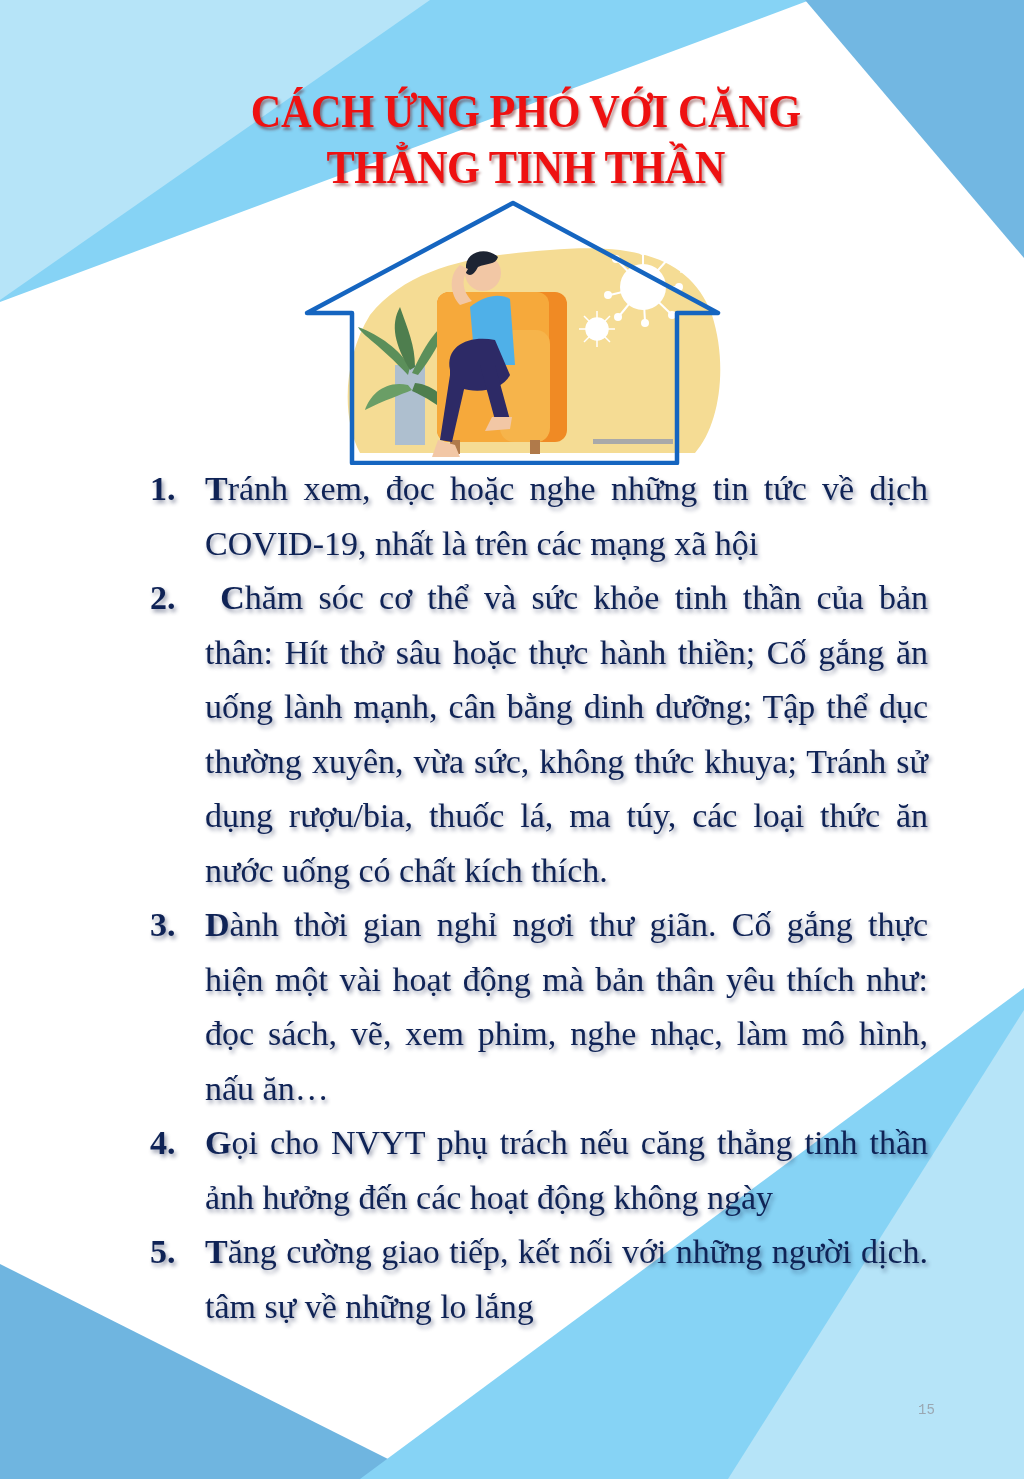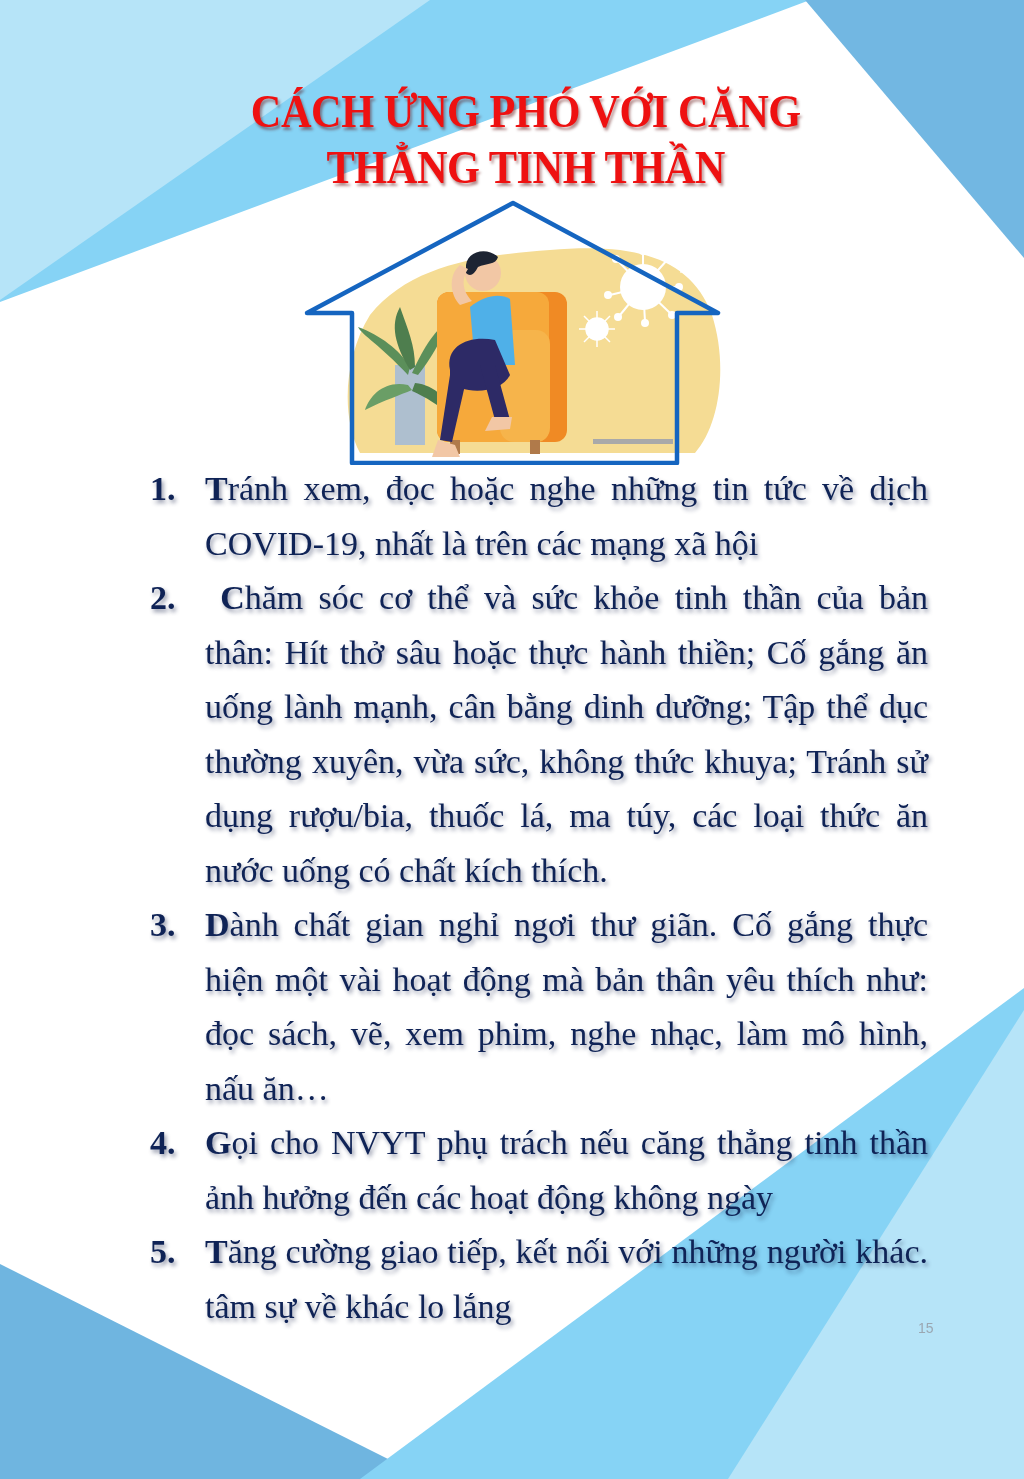--- a/index.html
+++ b/index.html
@@ -21,22 +21,22 @@
     position: absolute; left: 150px; top: 462px; width: 778px; z-index: 2;
     margin: 0; padding: 0; list-style: none;
     color: #0f2356; font-size: 34px; line-height: 54.5px;
     text-shadow: 2px 3px 4px rgba(20,30,70,0.45);
   }
   .list li { display: flex; }
   .num { width: 55px; flex: 0 0 55px; font-weight: bold; }
   .txt { flex: 1; text-align: justify; }
   .txt b { font-weight: bold; }
   .page-num {
-    position: absolute; left: 918px; top: 1320px; z-index: 2;
-    font-family: Liberation Sans, sans-serif;
+    position: absolute; left: 918px; top: 1402px; z-index: 2;
+    font-family: Liberation Mono, monospace;
     font-size: 14px; color: #9aa7b2;
   }
 </style>
 </head>
 <body>
 
 <svg class="bg" viewBox="0 0 1024 1479" xmlns="http://www.w3.org/2000/svg">
 
   <polygon points="0,0 810,0 0,302" fill="#86d3f5"></polygon>
 
@@ -136,25 +136,25 @@
   <li>
     <span class="num">1.</span>
     <span class="txt"><b>T</b><span>ránh xem, đọc hoặc nghe những tin tức về dịch COVID-19, nhất là trên các mạng xã hội</span></span>
   </li>
   <li>
     <span class="num">2.</span>
     <span class="txt"><b style="white-space:pre"> C</b><span>hăm sóc cơ thể và sức khỏe tinh thần của bản thân: Hít thở sâu hoặc thực hành thiền; Cố gắng ăn uống lành mạnh, cân bằng dinh dưỡng; Tập thể dục thường xuyên, vừa sức, không thức khuya; Tránh sử dụng rượu/bia, thuốc lá, ma túy, các loại thức ăn nước uống có chất kích thích.</span></span>
   </li>
   <li>
     <span class="num">3.</span>
-    <span class="txt"><b>D</b><span>ành chất gian nghỉ ngơi thư giãn. Cố gắng thực hiện một vài hoạt động mà bản thân yêu thích như: đọc sách, vẽ, xem phim, nghe nhạc, làm mô hình, nấu ăn…</span></span>
+    <span class="txt"><b>D</b><span>ành thời gian nghỉ ngơi thư giãn. Cố gắng thực hiện một vài hoạt động mà bản thân yêu thích như: đọc sách, vẽ, xem phim, nghe nhạc, làm mô hình, nấu ăn…</span></span>
   </li>
   <li>
     <span class="num">4.</span>
     <span class="txt"><b>G</b><span>ọi cho NVYT phụ trách nếu căng thẳng tinh thần ảnh hưởng đến các hoạt động không ngày</span></span>
   </li>
   <li>
     <span class="num">5.</span>
-    <span class="txt"><b>T</b><span>ăng cường giao tiếp, kết nối với những người khác. tâm sự về khác lo lắng</span></span>
+    <span class="txt"><b>T</b><span>ăng cường giao tiếp, kết nối với những người dịch. tâm sự về những lo lắng</span></span>
   </li>
 </ol>
 
 <div class="page-num">15</div>
 
 </body></html>

